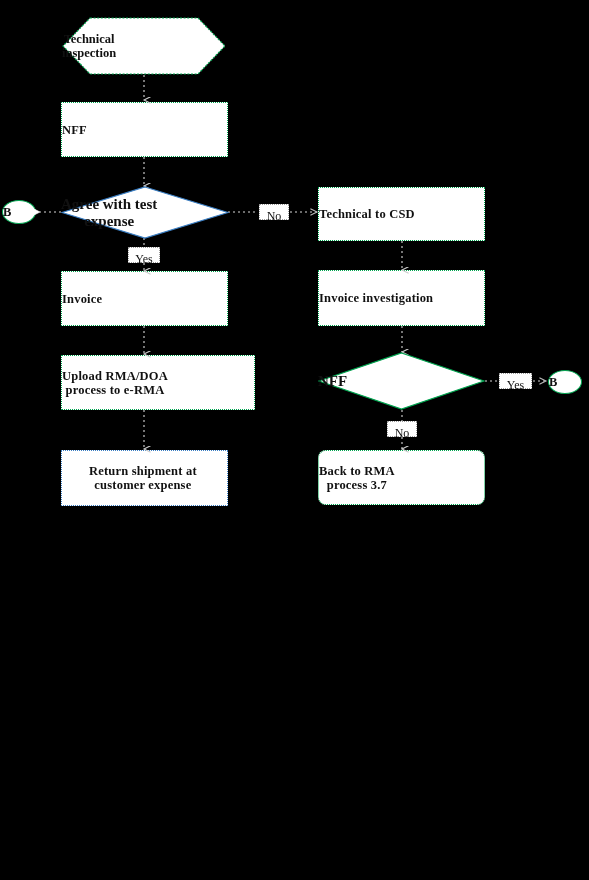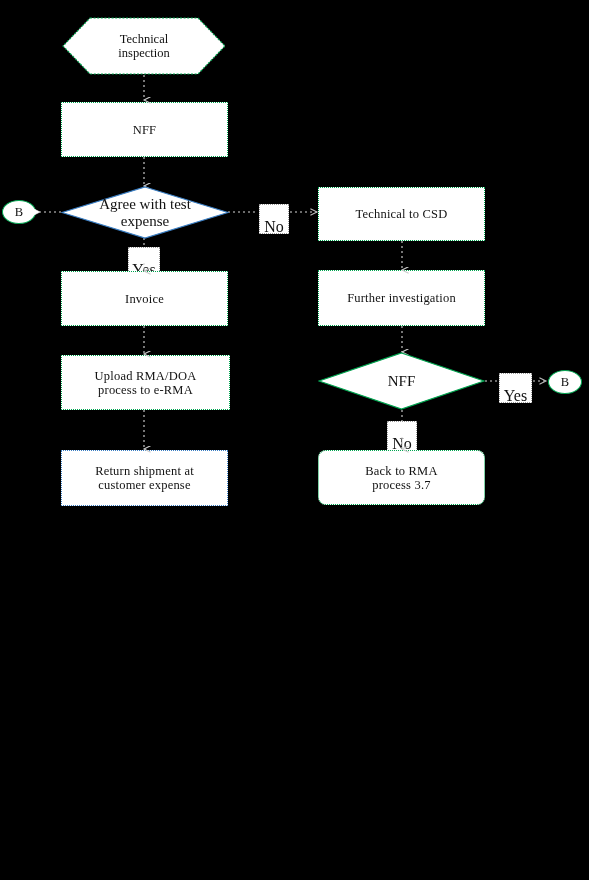--- a/index.html
+++ b/index.html
@@ -18,34 +18,36 @@
     position: absolute;
     left: 0; top: 0;
     width: 589px;
     height: 880px;
   }
   .node {
     position: absolute;
     box-sizing: border-box;
     display: flex;
     align-items: center;
-    justify-content: center;
+    justify-content: flex-start;
     text-align: center;
     color: #111111;
     line-height: 1.12;
+    font-weight: bold;
   }
   
   .proc {
     background: #ffffff;
     border: 1px dotted #00a550;
     font-size: 12.5px;
     letter-spacing: 0.2px;
   }
   .proc.blue-edge {
     border: 1px dotted #3b7fc4;
+    padding-left: 27px;
   }
   
   .hex {
     background: transparent;
     border: none;
   }
   .hex .hex-label {
     position: relative;
     z-index: 2;
     font-size: 12.5px;
@@ -67,23 +69,23 @@
     border: 1px solid #00a550;
     border-radius: 50%;
     font-size: 12.5px;
     color: #111111;
   }
   
   .edge-label {
     position: absolute;
     background: #ffffff;
     color: #111111;
-    font-size: 16px;
+    font-size: 12px;
     line-height: 1;
-    padding: 14px 2px;
+    padding: 5px 2px;
     border: 1px dotted #9a9a9a;
     box-sizing: border-box;
     text-align: center;
     white-space: nowrap;
   }
   svg.links {
     position: absolute;
     left: 0; top: 0;
     width: 589px;
     height: 880px;
@@ -199,24 +201,24 @@
     <span>Technical to CSD</span>
   </div>
 
   <div class="edge-label" style="left:128px; top:247px; width:32px; height:16px;">Yes</div>
 
   <div class="node proc" style="left:61px; top:271px; width:167px; height:55px;">
     <span>Invoice</span>
   </div>
 
   <div class="node proc" style="left:318px; top:270px; width:167px; height:56px;">
-    <span>Further investigation</span>
-  </div>
-
-  <div class="node proc" style="left:61px; top:355px; width:169px; height:55px;">
+    <span>Invoice investigation</span>
+  </div>
+
+  <div class="node proc" style="left:61px; top:355px; width:194px; height:55px;">
     <div>
       <div>Upload RMA/DOA</div>
       <div>process to e-RMA</div>
     </div>
   </div>
 
   <div class="node dia" style="left:318px; top:352px; width:167px; height:58px;">
     <svg class="shape" viewBox="0 0 167 58" preserveAspectRatio="none">
       <polygon points="83.5,1 166,29 83.5,57 1,29" fill="#ffffff" stroke="#00a550" stroke-width="1.3"></polygon>
     </svg>

